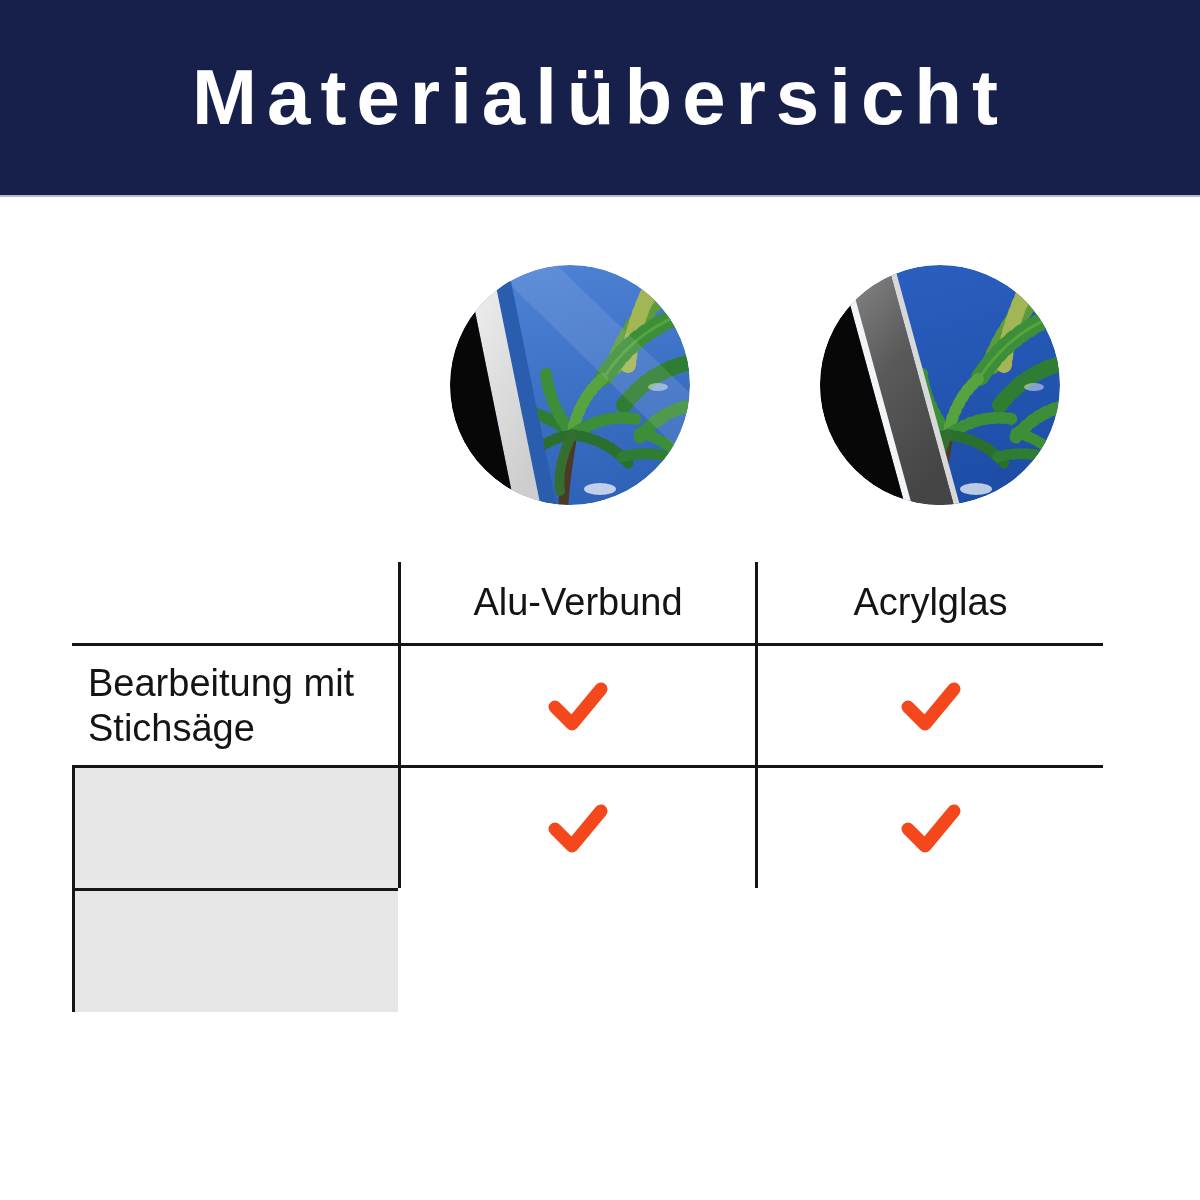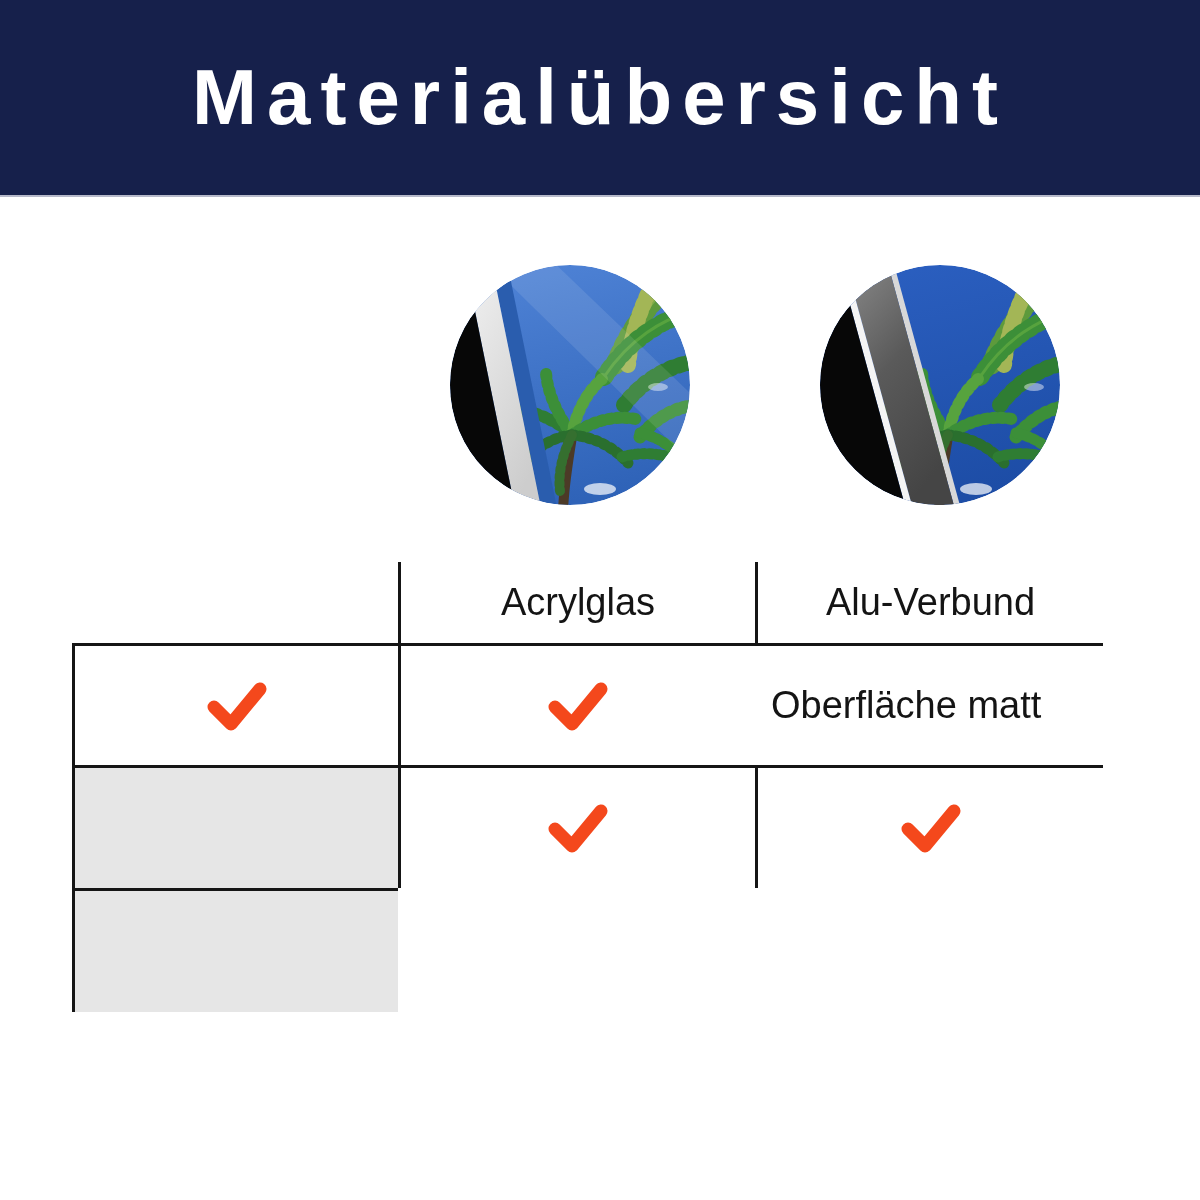--- a/index.html
+++ b/index.html
@@ -168,35 +168,35 @@
         <polygon points="24,-8 66,-8 136,248 94,248" fill="url(#band2)"></polygon>
         <polygon points="17,-8 24,-8 94,248 87,248" fill="#f4f4f4"></polygon>
         <polygon points="-8,-8 17,-8 87,248 -8,248" fill="#070707"></polygon>
       </g>
     </svg>
   </div>
 
   <div class="material-table">
 
     <div class="cell corner"></div>
+    <div class="cell col-head v-line">Alu-Verbund</div>
     <div class="cell col-head v-line">Acrylglas</div>
-    <div class="cell col-head v-line">Alu-Verbund</div>
-
-    <div class="cell mark h-line v-line">
-        <svg width="66" height="54" viewBox="0 0 66 54">
-          <polyline points="10,28 27,45 56,10" fill="none" stroke="#f4481c" stroke-width="13" stroke-linecap="round" stroke-linejoin="round"></polyline>
-        </svg>
-      </div>
-    <div class="cell mark h-line v-line">
-        <svg width="66" height="54" viewBox="0 0 66 54">
-          <polyline points="10,28 27,45 56,10" fill="none" stroke="#f4481c" stroke-width="13" stroke-linecap="round" stroke-linejoin="round"></polyline>
-        </svg>
-      </div>
-
-    <div class="cell row-label h-line">Oberfläche matt</div>
+
+    <div class="cell row-label h-line">Bearbeitung mit Stichsäge</div>
+    <div class="cell mark h-line v-line">
+        <svg width="66" height="54" viewBox="0 0 66 54">
+          <polyline points="10,28 27,45 56,10" fill="none" stroke="#f4481c" stroke-width="13" stroke-linecap="round" stroke-linejoin="round"></polyline>
+        </svg>
+      </div>
+    <div class="cell mark h-line v-line">
+        <svg width="66" height="54" viewBox="0 0 66 54">
+          <polyline points="10,28 27,45 56,10" fill="none" stroke="#f4481c" stroke-width="13" stroke-linecap="round" stroke-linejoin="round"></polyline>
+        </svg>
+      </div>
+
     <div class="cell mark h-line v-line" style="background: rgb(230, 230, 230);"></div>
     <div class="cell mark h-line v-line">
         <svg width="66" height="54" viewBox="0 0 66 54">
           <polyline points="10,28 27,45 56,10" fill="none" stroke="#f4481c" stroke-width="13" stroke-linecap="round" stroke-linejoin="round"></polyline>
         </svg>
       </div>
 
     <div class="cell mark h-line v-line">
         <svg width="66" height="54" viewBox="0 0 66 54">
           <polyline points="10,28 27,45 56,10" fill="none" stroke="#f4481c" stroke-width="13" stroke-linecap="round" stroke-linejoin="round"></polyline>

